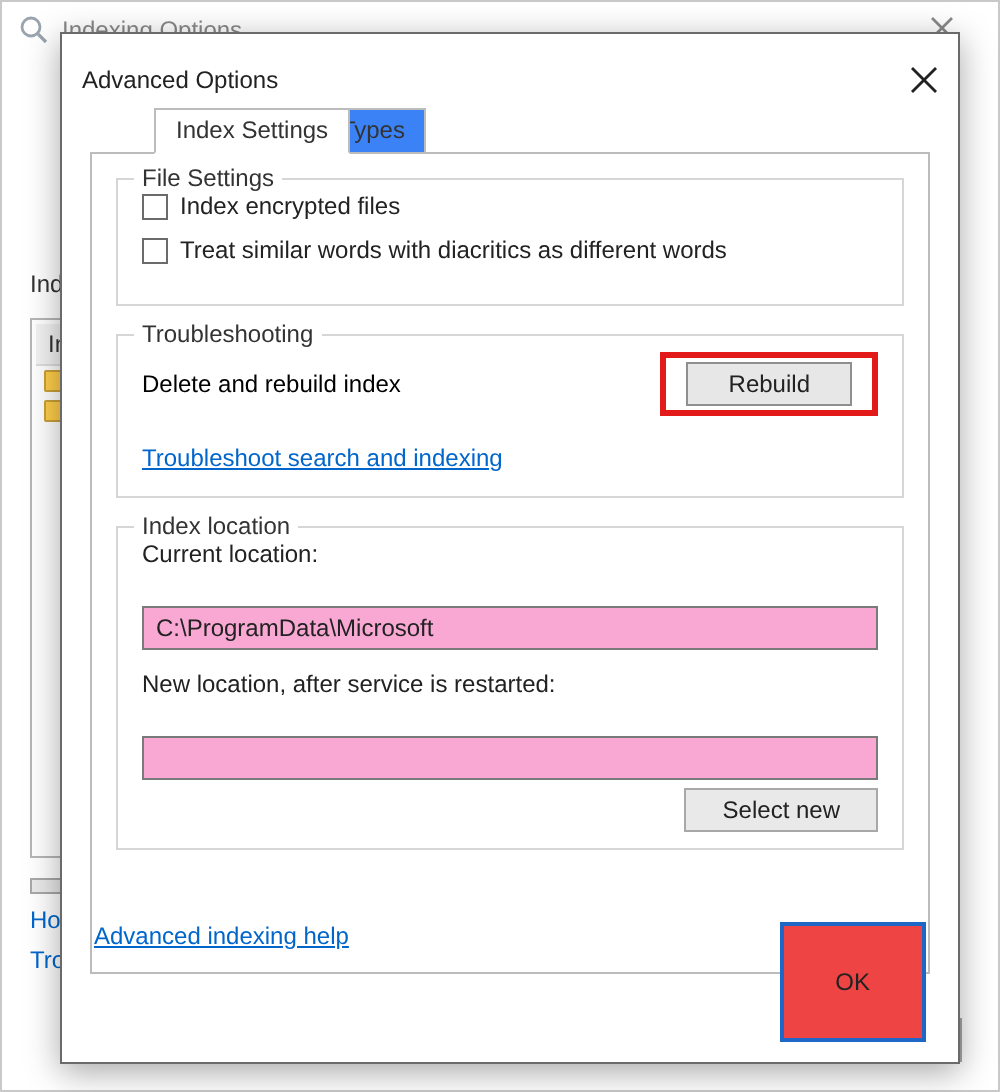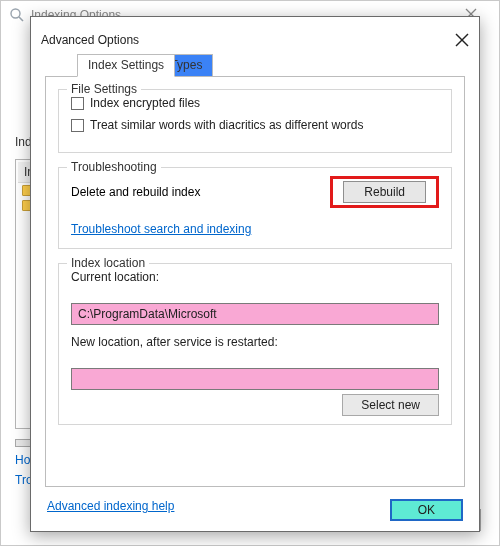--- a/index.html
+++ b/index.html
@@ -89,21 +89,21 @@
   }
   .field-label { margin: 4px 0 4px 0; color: #222; }
   .right-row { text-align: right; margin-top: 8px; }
 
   .modal-footer {
     position: absolute; left: 0; right: 0; bottom: 10px;
     display: flex; padding: 0 16px; 
   }
   .footer-link { flex: 1; }
   .ok-btn {
-    border: 2px solid #1f67c6; background: #5eead4; padding: 2px 26px; color: #222;
+    border: 2px solid #1f67c6; background: #ef4444; padding: 21px 26px; color: #222;
   }
   .cancel-btn {
     border: 1px solid #a0a0a0; background: #ececec; padding: 4px 20px; color: #222;
   }
 </style>
 </head>
 <body>
 
 <div class="parent-window">
   <div class="parent-titlebar">

